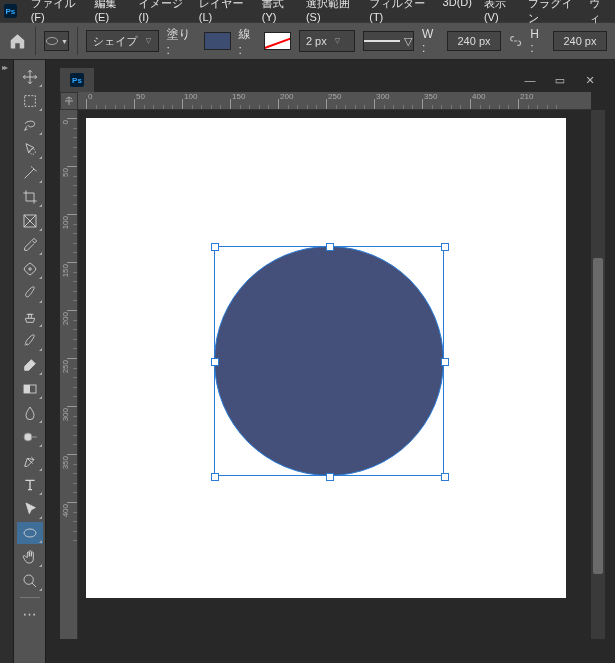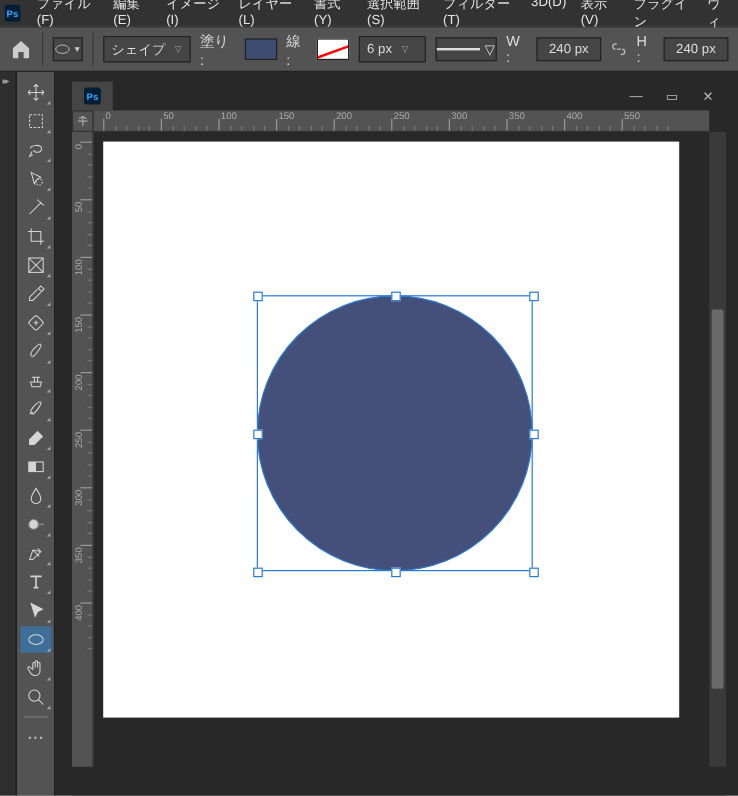--- a/index.html
+++ b/index.html
@@ -92,21 +92,21 @@
   <div class="vsep"></div>
   <div class="drop" style="width:76px">
     <span>シェイプ</span>
     <span class="chev">▽</span>
   </div>
   <span class="lbl">塗り :</span>
   <div class="swatch"></div>
   <span class="lbl">線 :</span>
   <div class="stroke-sw"></div>
   <div class="drop" style="width:58px">
-    <span>6 px</span>
+    <span>2 px</span>
     <span class="chev">▽</span>
   </div>
   <div class="line-sty">
     <div class="ln"></div>
       <span class="chev">▽</span>
   </div>
   <span class="lbl">W :</span>
   <div class="numbox">
       <span>240 px</span>
     </div>
@@ -336,21 +336,21 @@
           <div class="tick sm" style="left: 363.2px;"></div>
           <div class="tick sm" style="left: 372.8px;"></div>
           <div class="tick sm" style="left: 382.4px;"></div>
           <div class="tick" style="left: 392px;"></div>
           <div class="tlbl" style="left: 394px;">400</div>
           <div class="tick sm" style="left: 401.6px;"></div>
           <div class="tick sm" style="left: 411.2px;"></div>
           <div class="tick sm" style="left: 420.8px;"></div>
           <div class="tick sm" style="left: 430.4px;"></div>
           <div class="tick" style="left: 440px;"></div>
-          <div class="tlbl" style="left: 442px;">550</div>
+          <div class="tlbl" style="left: 442px;">210</div>
           <div class="tick sm" style="left: 449.6px;"></div>
           <div class="tick sm" style="left: 459.2px;"></div>
           <div class="tick sm" style="left: 468.8px;"></div>
           <div class="tick sm" style="left: 478.4px;"></div>
         </div>
       <div class="ruler-v" id="ruler-v">
           <div class="tick" style="top: 8px;"></div>
           <div class="tlbl" style="top: 10px;">0</div>
           <div class="tick sm" style="top: 17.6px;"></div>
           <div class="tick sm" style="top: 27.2px;"></div>

